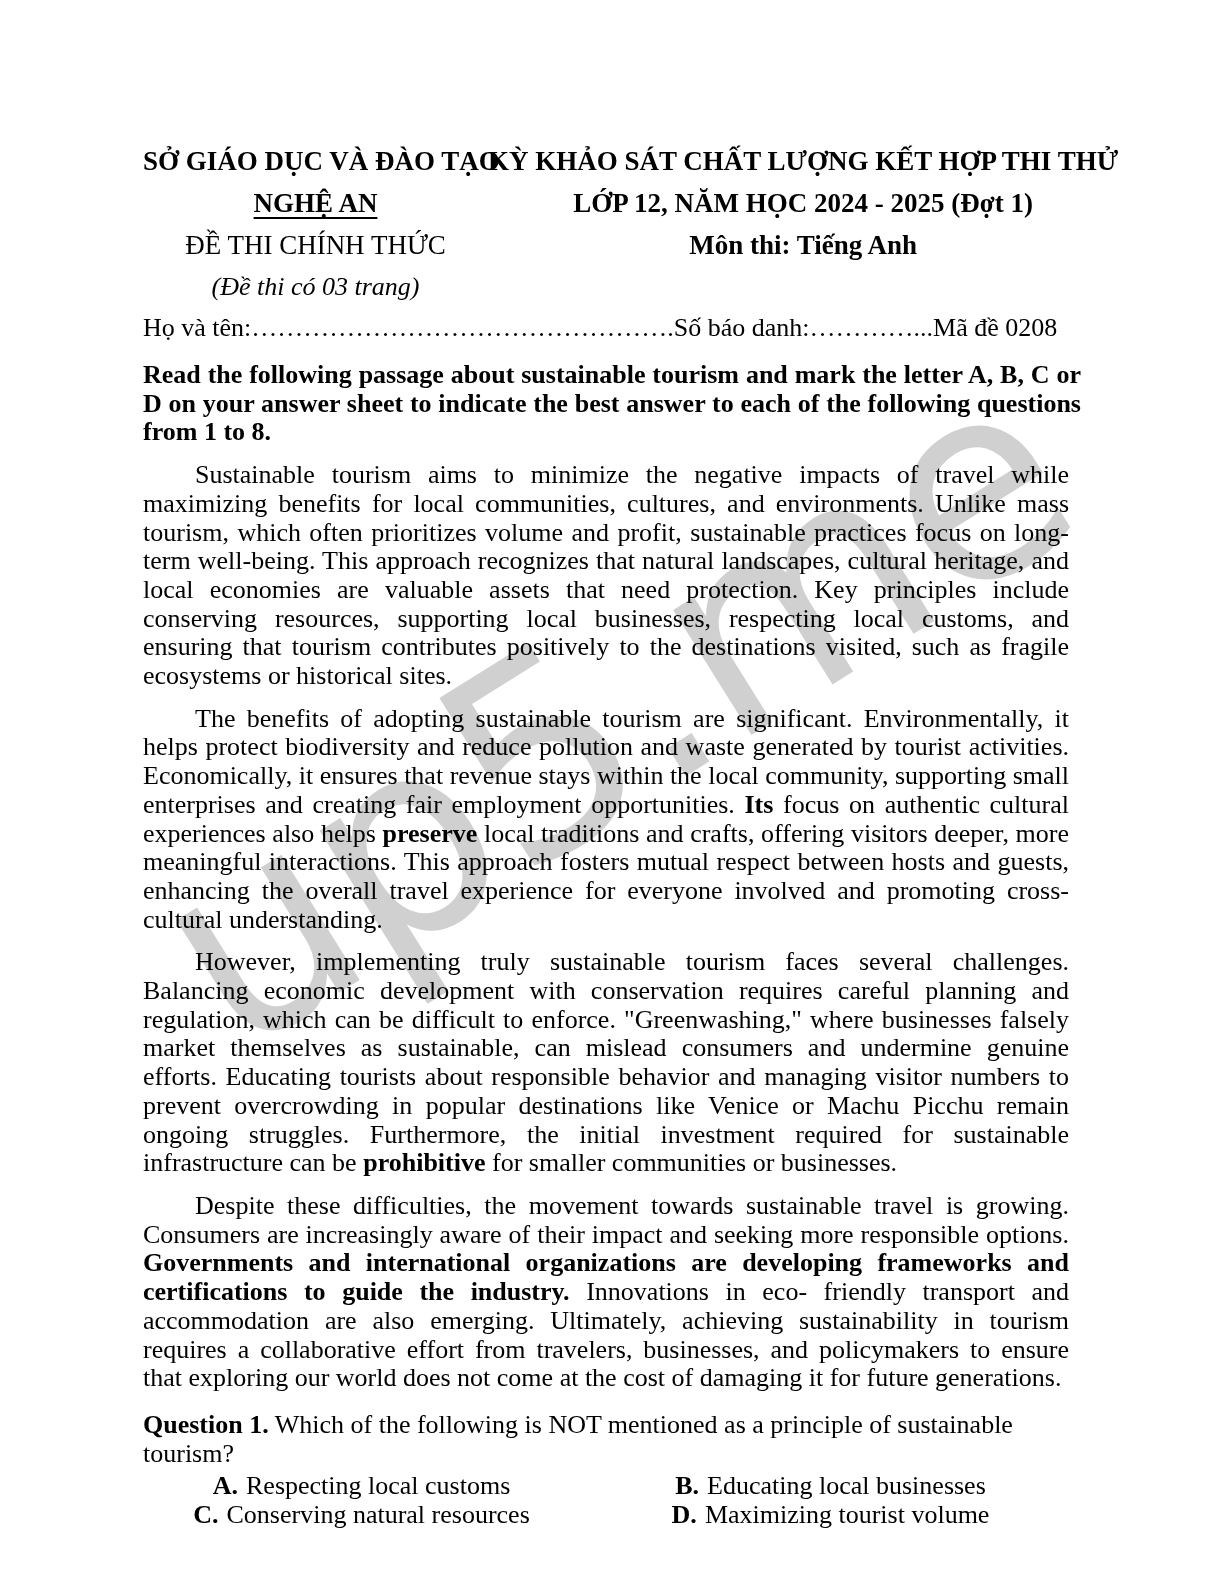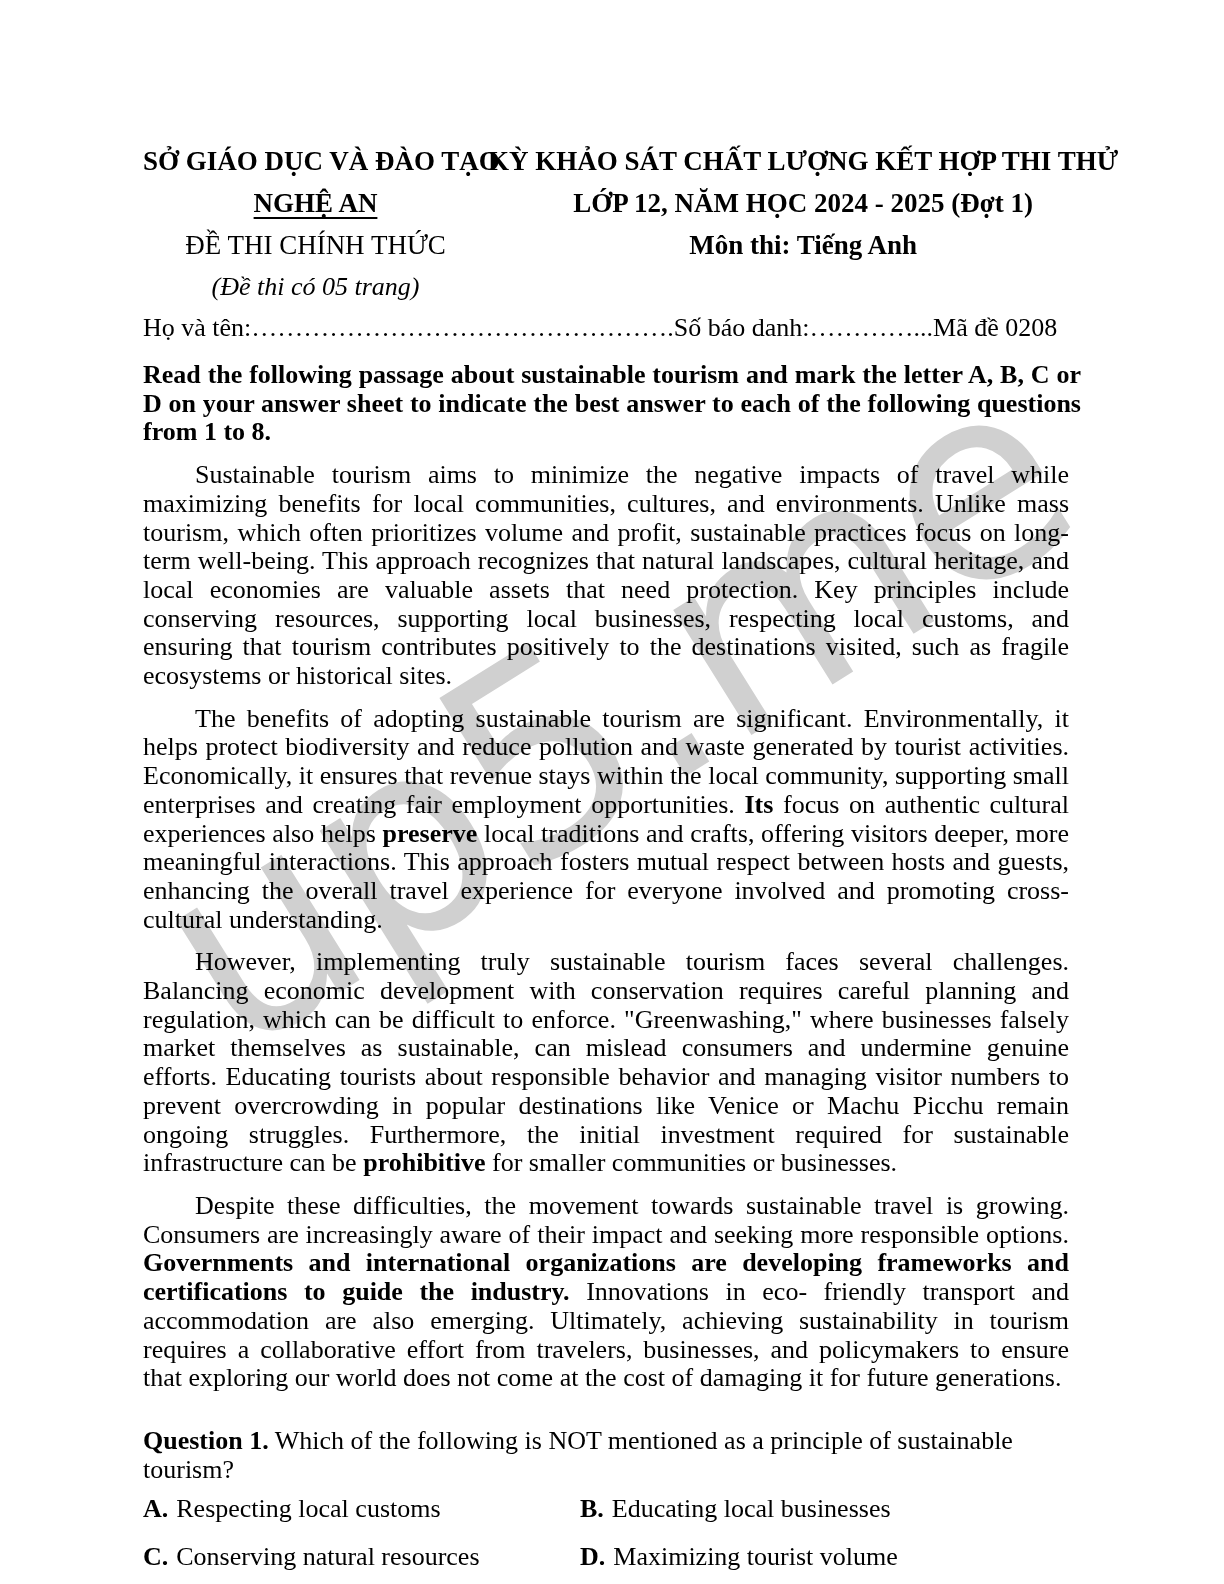--- a/index.html
+++ b/index.html
@@ -24,39 +24,39 @@
   .header{display:grid;grid-template-columns:345px 1fr;text-align:center;}
   .h-line{font-size:27px;line-height:42px;white-space:nowrap;}
   .bold{font-weight:bold;}
   .italic{font-style:italic;font-size:26px;}
   .underline{text-decoration:underline;text-underline-offset:5px;text-decoration-thickness:2px;}
   .name-line{margin-top:3px;line-height:34px;}
   .instruction{font-weight:bold;text-align:justify;margin:16px 0 8px 0;}
   .para{text-align:justify;text-indent:52px;margin:14px 12px 0 0;}
   .seg-b{font-weight:bold;}
   .seg-u{text-underline-offset:4px;text-decoration-thickness:2px;}
-  .question{margin:34px 0 0 0;}
+  .question{margin:18px 0 0 0;}
   .q-label{font-weight:bold;}
-  .options{display:grid;grid-template-columns:437px 1fr;row-gap:19px;margin-top:11px;}
+  .options{display:grid;grid-template-columns:437px 1fr;margin-top:4px;text-align:center;}
   .option .opt-key{font-weight:bold;margin-right:8px;}
 </style>
 </head>
 <body>
 
 <div class="page">
   <div class="watermark" style="color: rgb(208, 208, 208);">up5.me</div>
 
   <div class="content">
 
     <div class="header">
       <div>
         <div class="h-line bold">SỞ GIÁO DỤC VÀ ĐÀO TẠO</div>
         <div class="h-line"><span class="bold underline">NGHỆ AN</span></div>
         <div class="h-line">ĐỀ THI CHÍNH THỨC</div>
-        <div class="h-line italic">(Đề thi có 05 trang)</div>
+        <div class="h-line italic">(Đề thi có 03 trang)</div>
       </div>
       <div>
         <div class="h-line bold">KỲ KHẢO SÁT CHẤT LƯỢNG KẾT HỢP THI THỬ</div>
         <div class="h-line bold">LỚP 12, NĂM HỌC 2024 - 2025 (Đợt 1)</div>
         <div class="h-line bold">Môn thi: Tiếng Anh</div>
       </div>
     </div>
 
     <div class="name-line">Họ và tên:………………………………………….Số báo danh:…………...Mã đề 0208</div>
 

